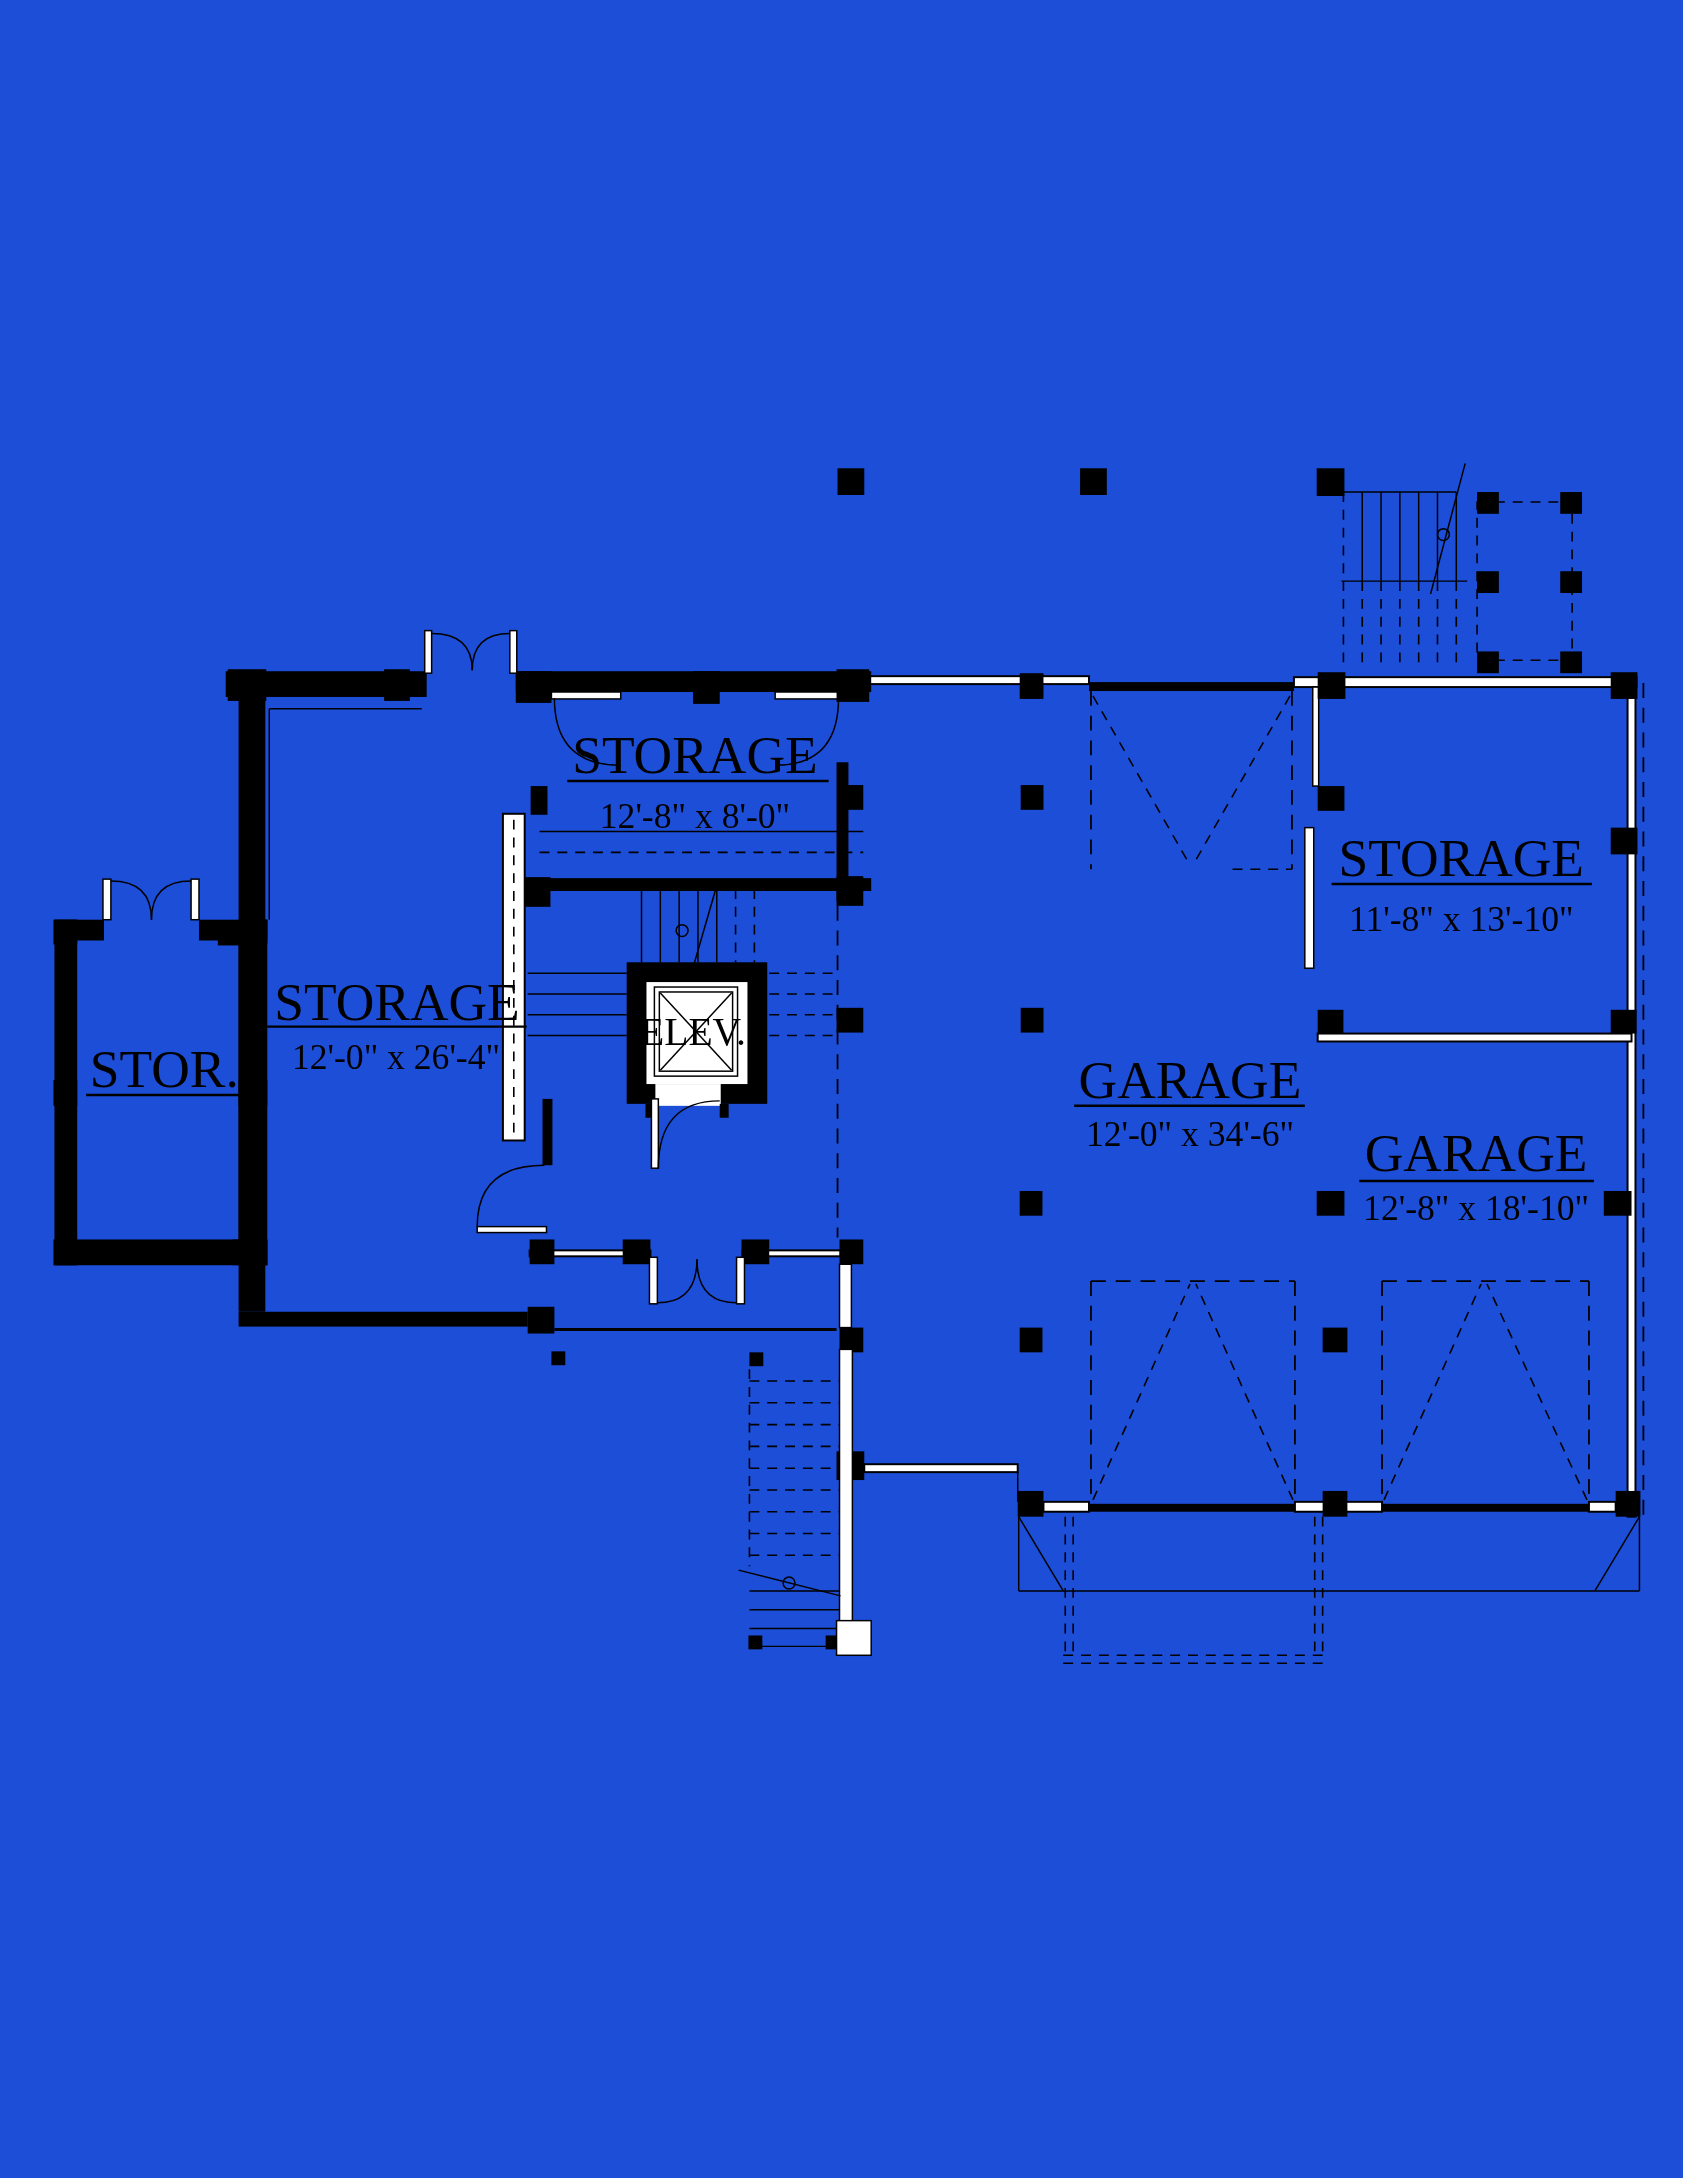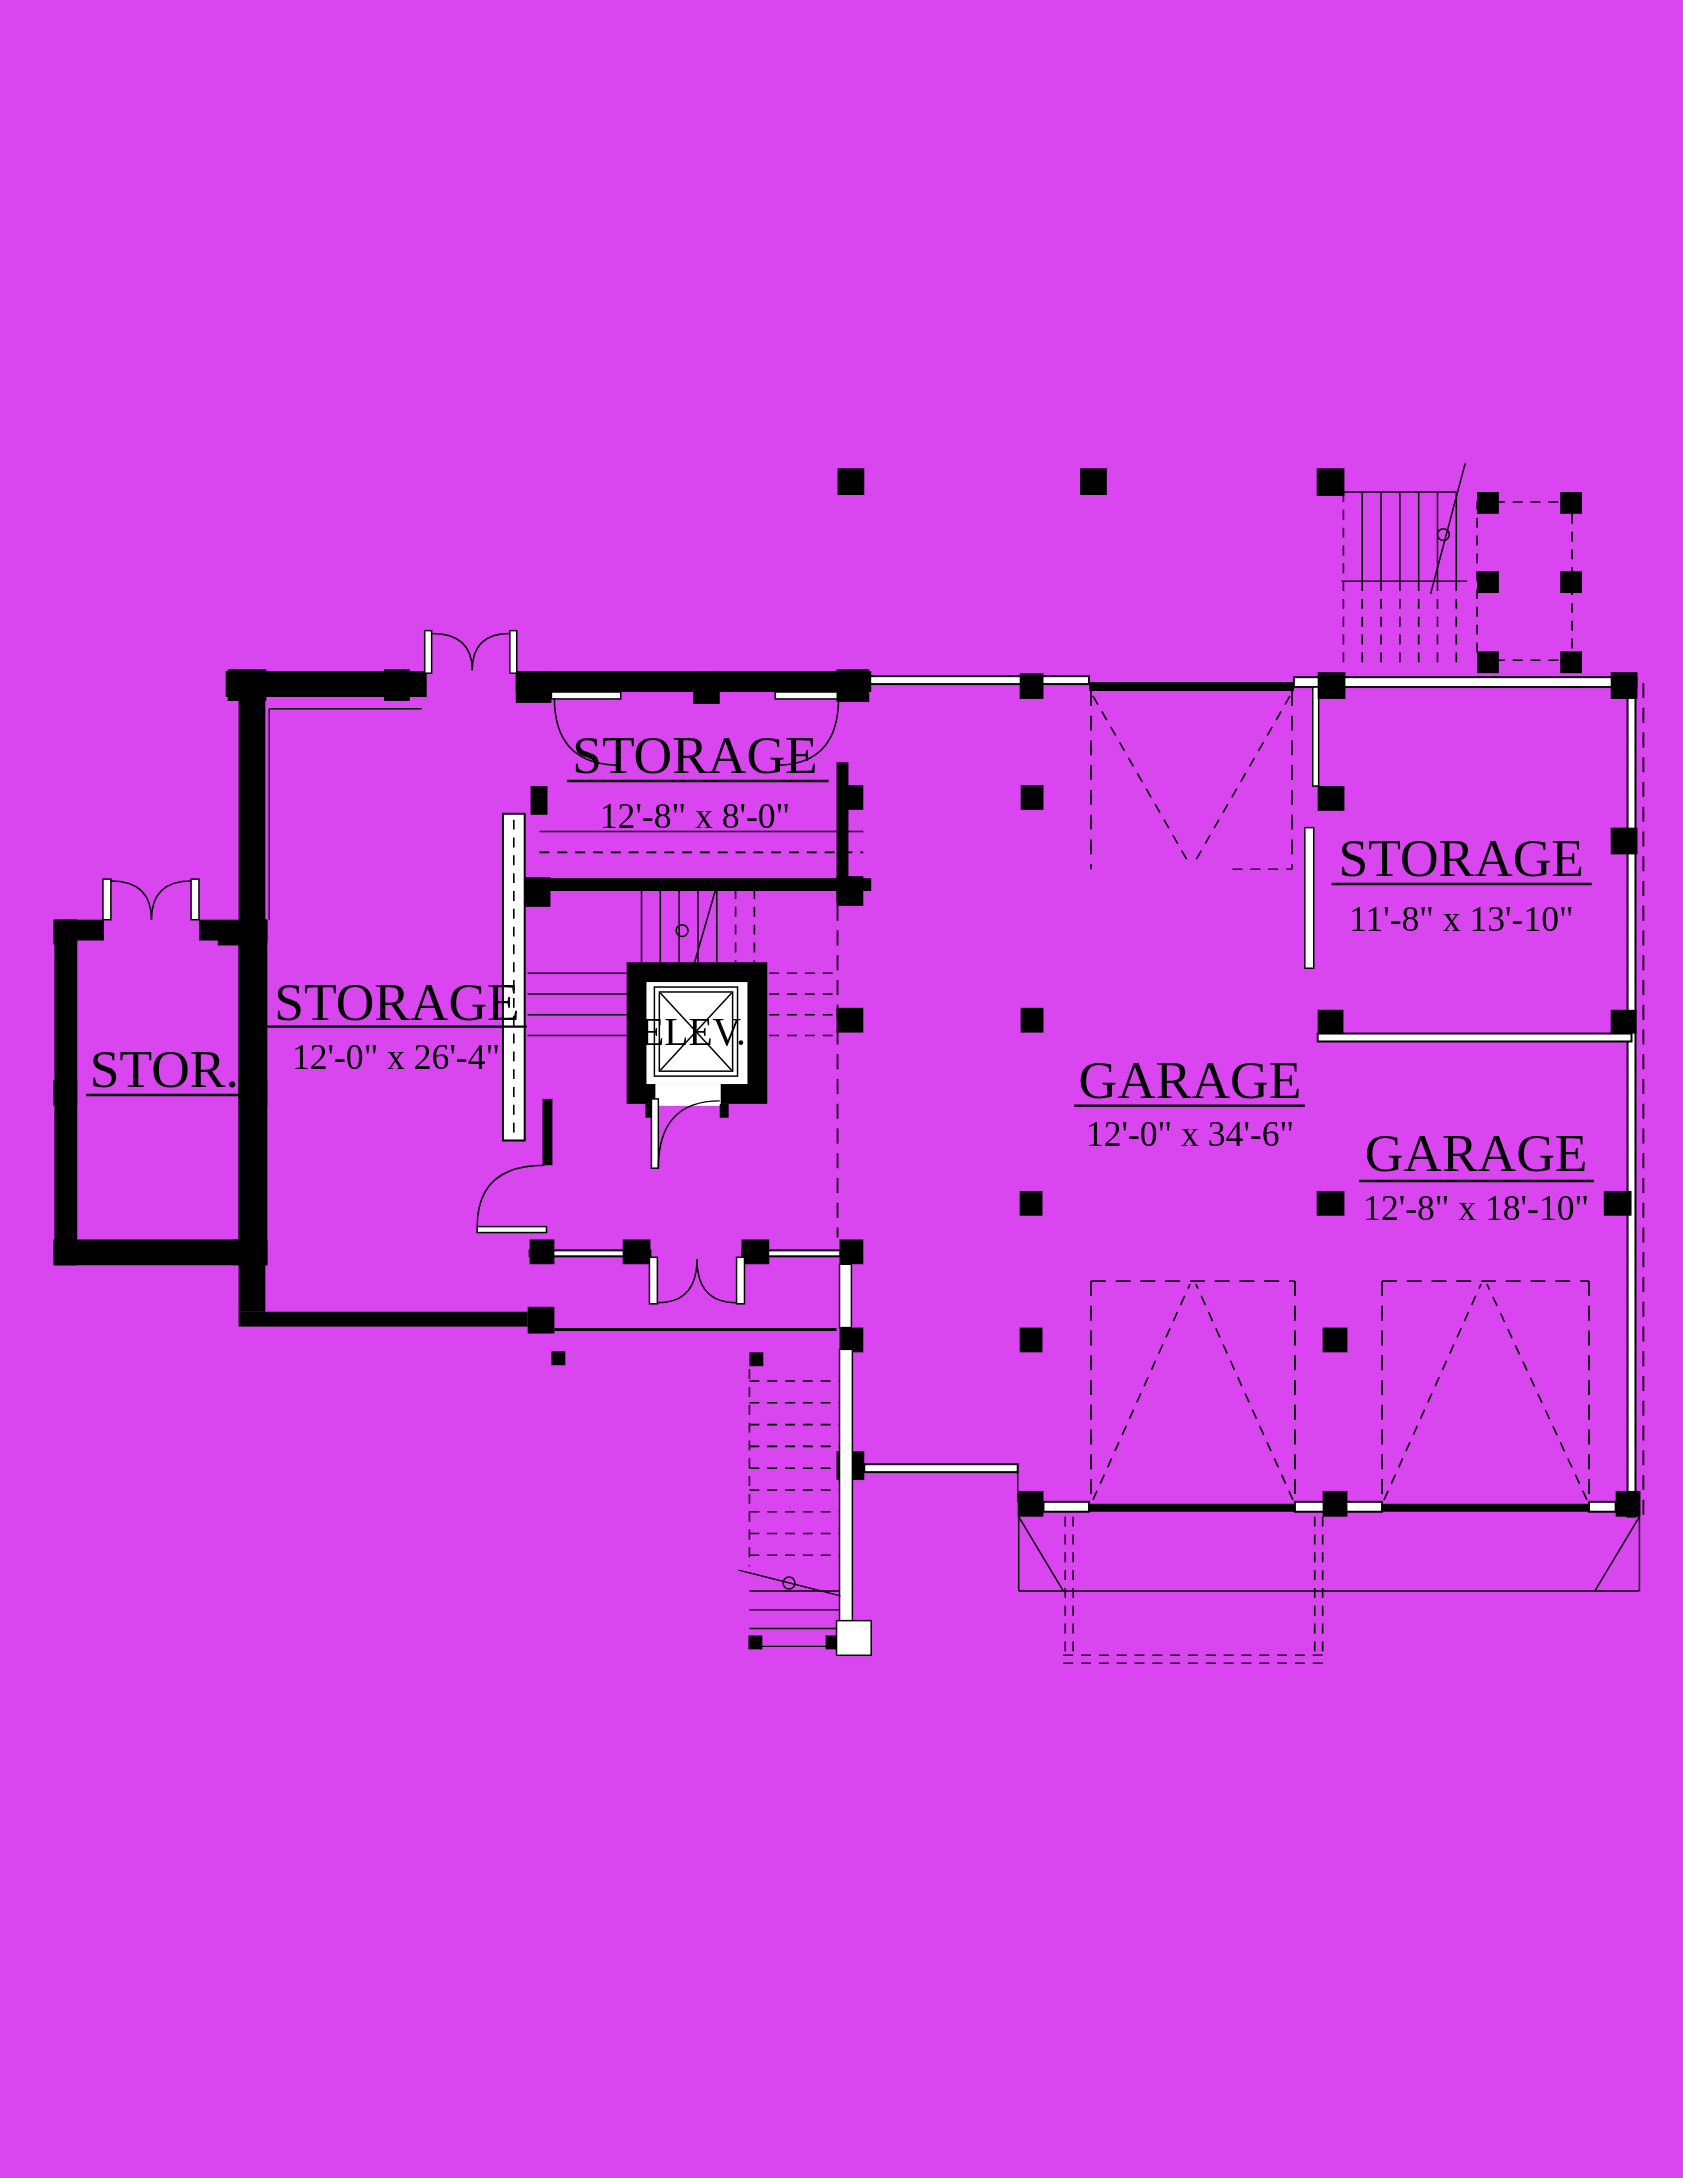--- a/index.html
+++ b/index.html
@@ -1,16 +1,16 @@
 <!DOCTYPE html>
 <html><head>
 <meta charset="utf-8">
 <style>
   html,body{margin:0;padding:0;background:#ffffff;}
-  #plan-wrap{position:relative;width:1683px;height:2178px;background:#d946ef;overflow:hidden;}
+  #plan-wrap{position:relative;width:1683px;height:2178px;background:#1d4ed8;overflow:hidden;}
   svg{display:block;}
   .blk{fill:#000;stroke:none;}
   .w{fill:#fff;stroke:#000;stroke-width:2;}
   .w1{fill:#fff;stroke:#000;stroke-width:1.5;}
   .ln3{stroke:#000;stroke-width:3;fill:none;}
   .tn{stroke:#000;stroke-width:1.5;fill:none;}
   .dsh{stroke:#000;stroke-width:1.8;fill:none;stroke-dasharray:15 10;}
   .dsh2{stroke:#000;stroke-width:1.6;fill:none;stroke-dasharray:10 8;}
   .und{stroke:#000;stroke-width:2.5;}
   text{font-family:"Liberation Serif","DejaVu Serif",serif;fill:#000;}

